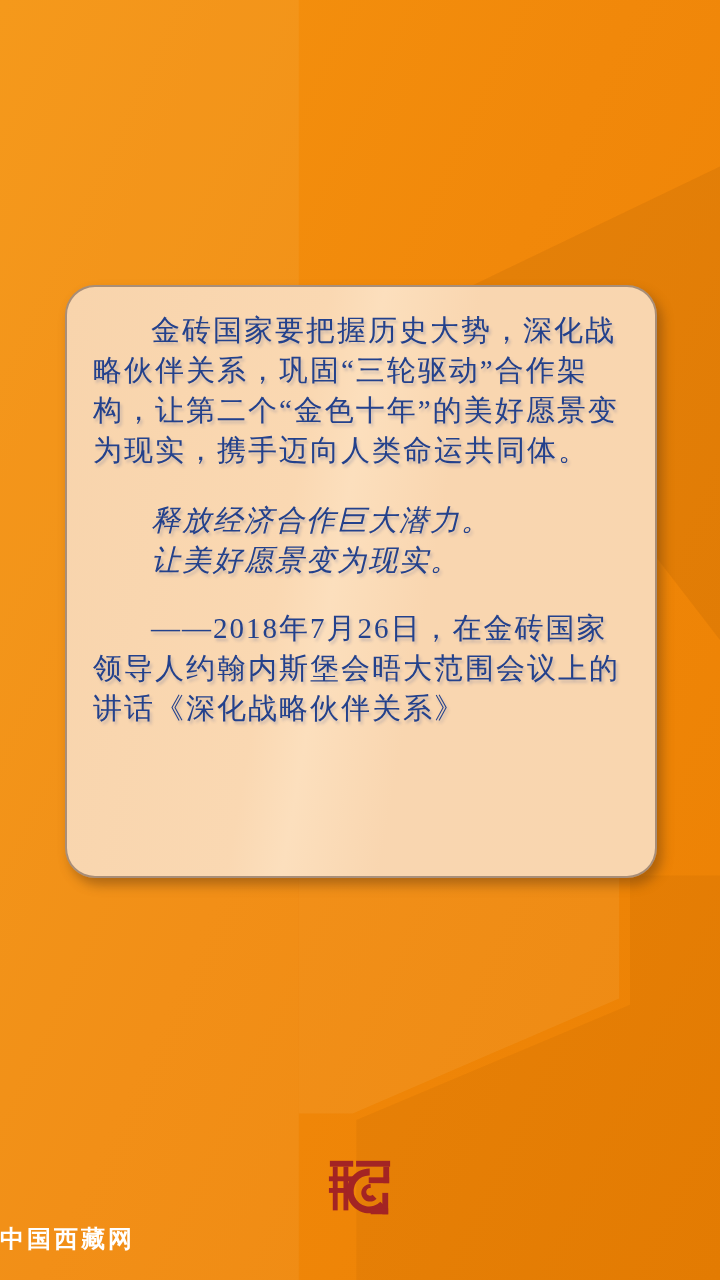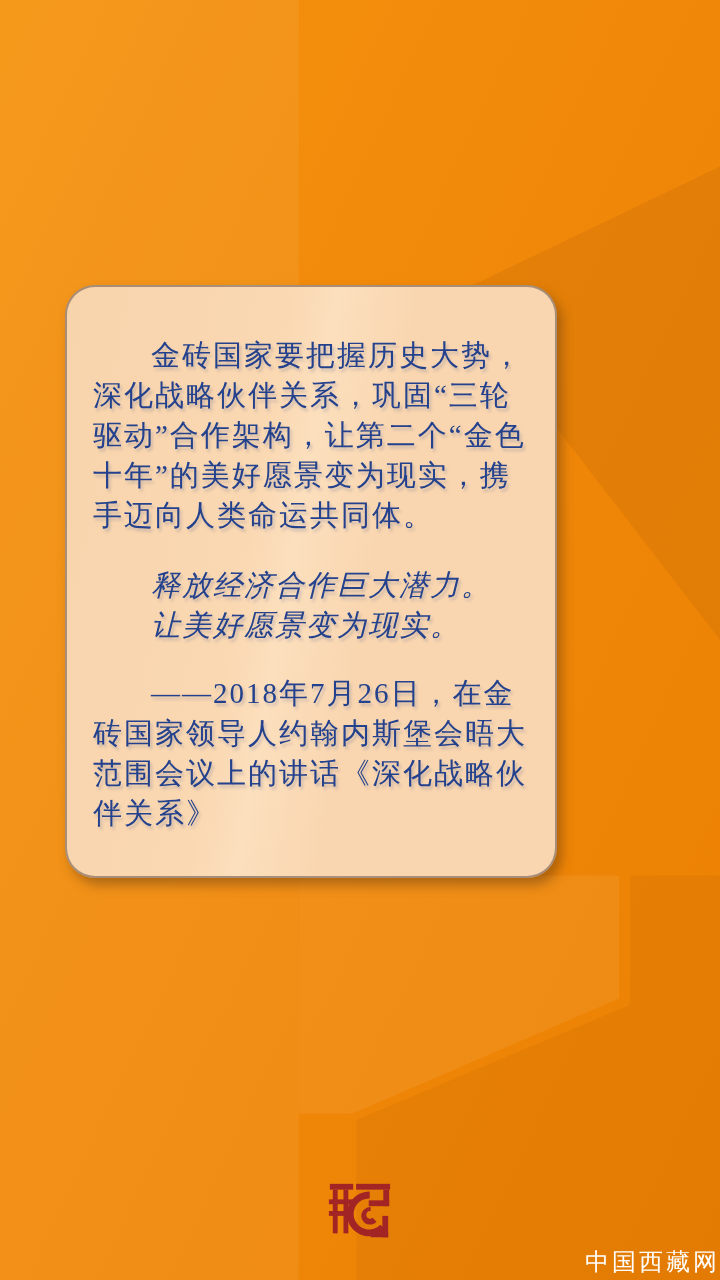--- a/index.html
+++ b/index.html
@@ -32,47 +32,48 @@
   .bg-bottomright-dark {
     background: rgba(120, 55, 0, 0.07);
     clip-path: polygon(87.5% 68.4%, 100% 68.4%, 100% 100%, 49.5% 100%, 49.5% 87.5%, 87.5% 78.5%);
   }
 
   
   .quote-card {
     position: absolute;
     left: 65px;
     top: 285px;
-    width: 492px;
+    width: 592px;
     height: 593px;
     box-sizing: border-box;
     background: linear-gradient(100deg, #f8d4ac 0%, #fad8b2 38%, #fcdfbd 46%, #f9d6b0 60%, #f9d6af 100%);
     border: 2px solid rgba(125, 103, 90, 0.65);
     border-radius: 30px;
     box-shadow: 5px 7px 12px rgba(95, 55, 15, 0.45);
-    padding: 48px 26px 40px 26px;
+    padding: 23px 26px 40px 26px;
     color: #23418c;
     font-size: 29px;
     line-height: 40px;
     letter-spacing: 2px;
     text-shadow: 2px 3px 3px rgba(35, 65, 140, 0.22);
   }
   .quote-card p { margin: 0; }
   .para-indent { text-indent: 2em; }
   .quote-lead { margin-bottom: 30px !important; }
   .quote-points { margin-bottom: 28px; font-style: italic; }
   .quote-points p { text-indent: 2em; }
 
   
   .brand {
     position: absolute;
     left: 0;
-    bottom: 4px;
+    bottom: 27px;
     width: 100%;
-    text-align: right;
+    text-align: left;
+    font-weight: bold;
   }
   .brand-logo {
     display: block;
     margin: 0 auto 4px auto;
     width: 68px;
     height: 64px;
   }
   .brand-name {
     color: #ffffff;
     font-family: "Liberation Sans", "DejaVu Sans", sans-serif;

